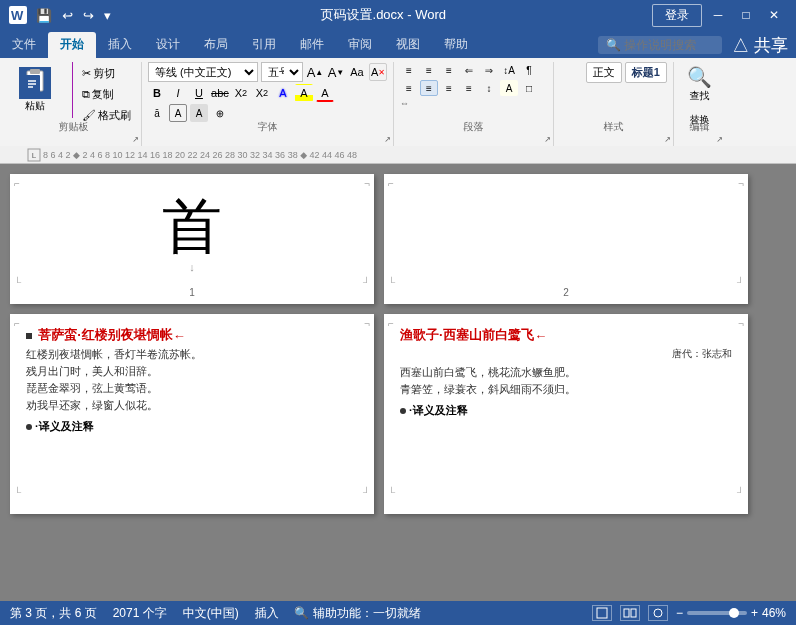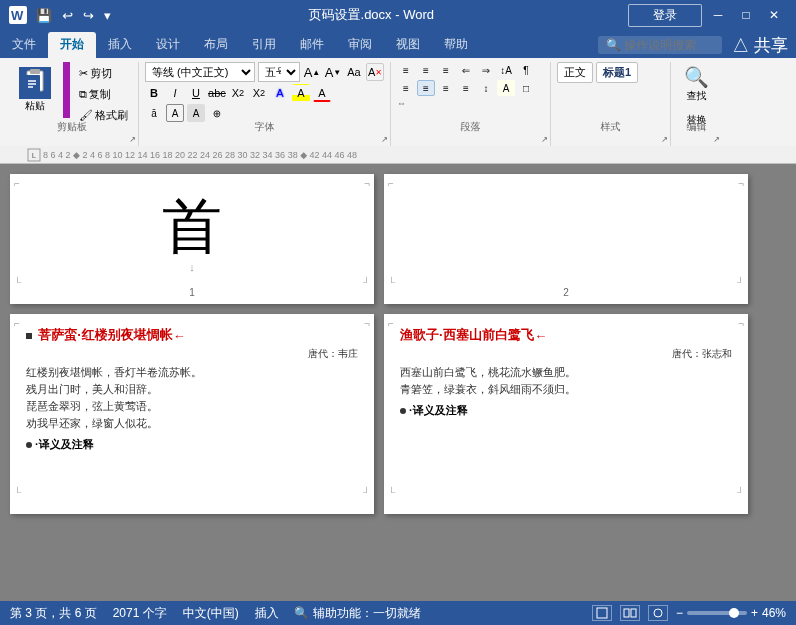--- a/index.html
+++ b/index.html
@@ -52,21 +52,21 @@
     .font-btn { width: 18px; height: 18px; border: 1px solid transparent; cursor: pointer; display: flex; align-items: center; justify-content: center; font-size: 11px; border-radius: 2px; }
     .font-btn.bold { font-weight: bold; }
     .font-btn.italic { font-style: italic; }
     .font-btn.underline { text-decoration: underline; }
 
     
     #para-group { min-width: 160px; }
     #para-group .ribbon-group-content { flex-direction: column; gap: 1px; }
 
     
-    #style-group { min-width: 120px; }
+    #style-group { min-width: 120px; align-items: flex-end; }
     .style-gallery { display: flex; gap: 3px; flex-wrap: wrap; padding-bottom: 18px; }
     .style-item { padding: 2px 6px; border: 1px solid #c0c0c0; cursor: pointer; font-size: 11px; background: white; border-radius: 2px; }
 
     
     #edit-group .ribbon-group-content { flex-direction: column; align-items: center; gap: 4px; }
     .edit-btn { display: flex; flex-direction: column; align-items: center; cursor: pointer; padding: 2px 6px; border: 1px solid transparent; border-radius: 2px; }
 
     
     #ruler { height: 18px; background: #f0f0f0; border-bottom: 1px solid #c0c0c0; display: flex; align-items: center; padding: 0 25px; font-size: 9px; color: #666; overflow: hidden; }
 
@@ -98,21 +98,21 @@
     #status-bar { height: 24px; background: #2b579a; display: flex; align-items: center; justify-content: space-between; padding: 4px 10px; color: white; font-size: 12px; }
     #status-left { display: flex; gap: 16px; }
     #status-right { display: flex; align-items: center; gap: 8px; }
     .status-item { font-size: 12px; }
     .view-btn { width: 20px; height: 16px; border: 1px solid rgba(255,255,255,0.4); display: flex; align-items: center; justify-content: center; cursor: pointer; font-size: 10px; }
     .zoom-control { display: flex; align-items: center; gap: 4px; }
     .zoom-slider { width: 60px; height: 4px; background: rgba(255,255,255,0.4); border-radius: 2px; cursor: pointer; position: relative; }
     .zoom-thumb { width: 10px; height: 10px; background: white; border-radius: 50%; position: absolute; top: -3px; left: 70%; }
 
     
-    #login-btn { background: #2b579a; border: 1px solid rgba(255,255,255,0.6); color: white; padding: 2px 24px; cursor: pointer; border-radius: 2px; font-size: 12px; }
+    #login-btn { background: #2b579a; border: 1px solid rgba(255,255,255,0.6); color: white; padding: 2px 12px; cursor: pointer; border-radius: 2px; font-size: 12px; }
 
     .share-btn { display: flex; align-items: center; gap: 3px; color: white; cursor: pointer; font-size: 17px; }
     .para-btn { width: 18px; height: 16px; border: 1px solid transparent; cursor: pointer; display: flex; align-items: center; justify-content: center; font-size: 10px; border-radius: 2px; }
 
     .expand-icon { font-size: 8px; color: #666; cursor: pointer; position: absolute; bottom: 2px; right: 2px; }
   </style>
 </head>
 <body>
 
 <div id="title-bar">
@@ -158,21 +158,21 @@
       <input type="text" style="background: transparent; border: none; outline: none; color: white; font-size: 12px; width: 90px;" placeholder="操作说明搜索">
     </div>
     <div class="share-btn">△ 共享</div>
   </div>
 </div>
 
 <div id="ribbon-content">
 
   <div class="ribbon-group" id="clipboard-group">
     <div class="ribbon-group-content">
-      <div style="display:flex; flex-direction:column; align-items:center; border-right:7px solid #a21caf; padding-right:5px; margin-right:3px;">
+      <div style="display:flex; flex-direction:column; align-items:center; border-right:1px solid #a21caf; padding-right:14px; margin-right:3px;">
         <div class="paste-btn">
           <div class="paste-icon">
             <svg width="28" height="28" viewBox="0 0 28 28">
               <rect x="6" y="2" width="16" height="20" rx="1" fill="#fff" stroke="#aaa"></rect>
               <rect x="9" y="0" width="10" height="5" rx="1" fill="#aaa"></rect>
               <rect x="3" y="6" width="16" height="20" rx="1" fill="#2b579a"></rect>
               <line x1="7" y1="12" x2="15" y2="12" stroke="white" stroke-width="1.5"></line>
               <line x1="7" y1="15" x2="15" y2="15" stroke="white" stroke-width="1.5"></line>
               <line x1="7" y1="18" x2="12" y2="18" stroke="white" stroke-width="1.5"></line>
             </svg>
@@ -337,21 +337,20 @@
   <div id="pages-bottom">
 
     <div class="page page-bottom">
       <div class="page-inner">
         <div class="corner-mark corner-tl">⌐</div>
         <div class="corner-mark corner-tr" style="transform:scaleX(-1);">⌐</div>
         <div style="margin-bottom:3px;">
           <span style="display:inline-block;width:6px;height:6px;background:#333;border-radius:50;margin-right:3px;"></span>
           <span class="poem-title">菩萨蛮·红楼别夜堪惆帐←</span>
         </div>
-        <div class="poem-dynasty">唐代：韦庄</div>
         <div>
           <div class="poem-line">红楼别夜堪惆帐，香灯半卷流苏帐。</div>
           <div class="poem-line">残月出门时，美人和泪辞。</div>
           <div class="poem-line">琵琶金翠羽，弦上黄莺语。</div>
           <div class="poem-line">劝我早还家，绿窗人似花。</div>
         </div>
         <div style="margin-top:6px; font-size:11px; font-weight:bold; display:flex; align-items:center;">
           <span style="display:inline-block;width:6px;height:6px;background:#333;border-radius:50%;margin-right:3px;"></span>
           <span>·译义及注释</span>
         </div>

